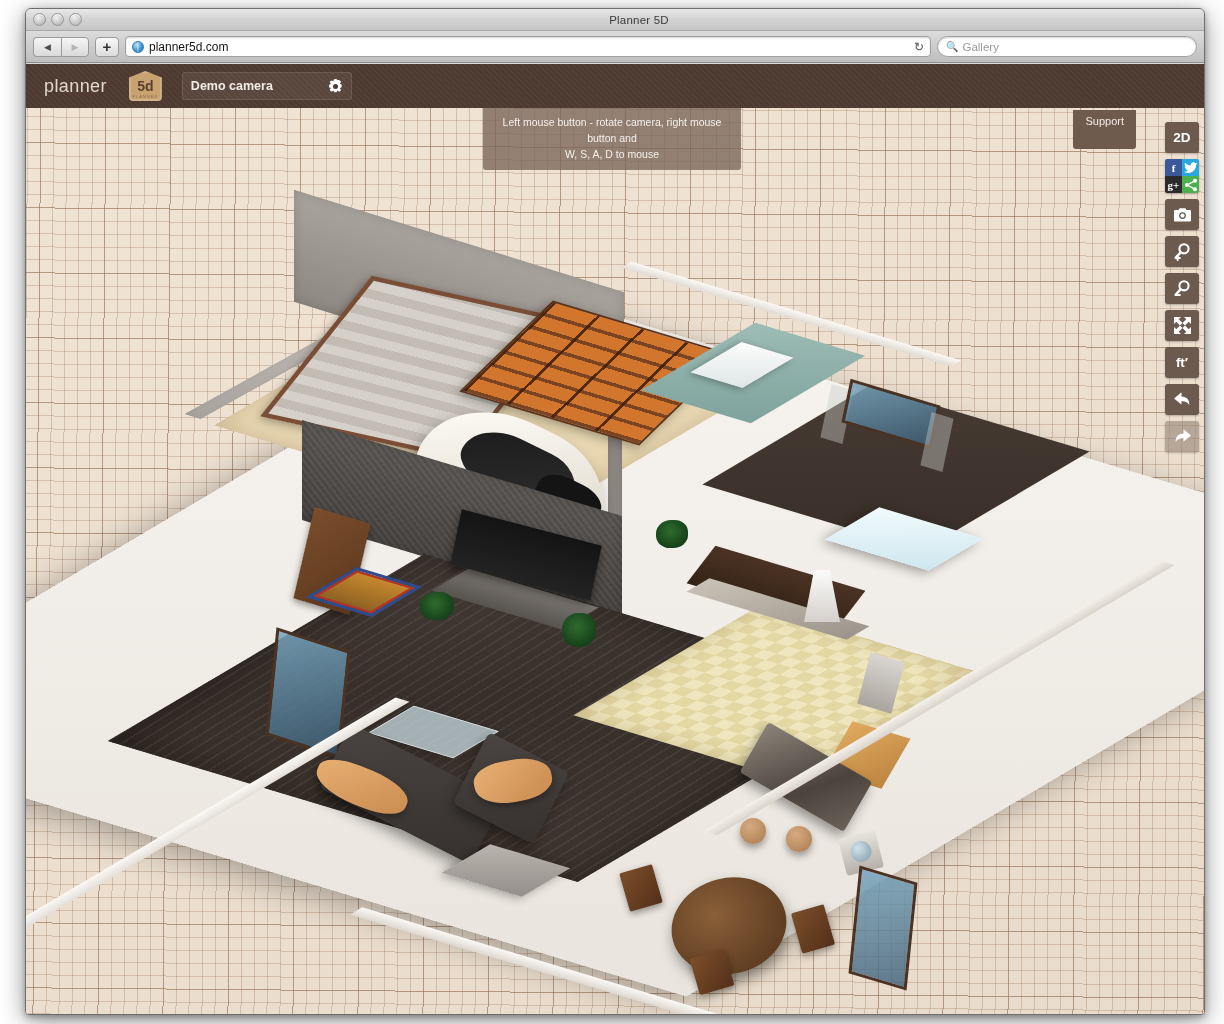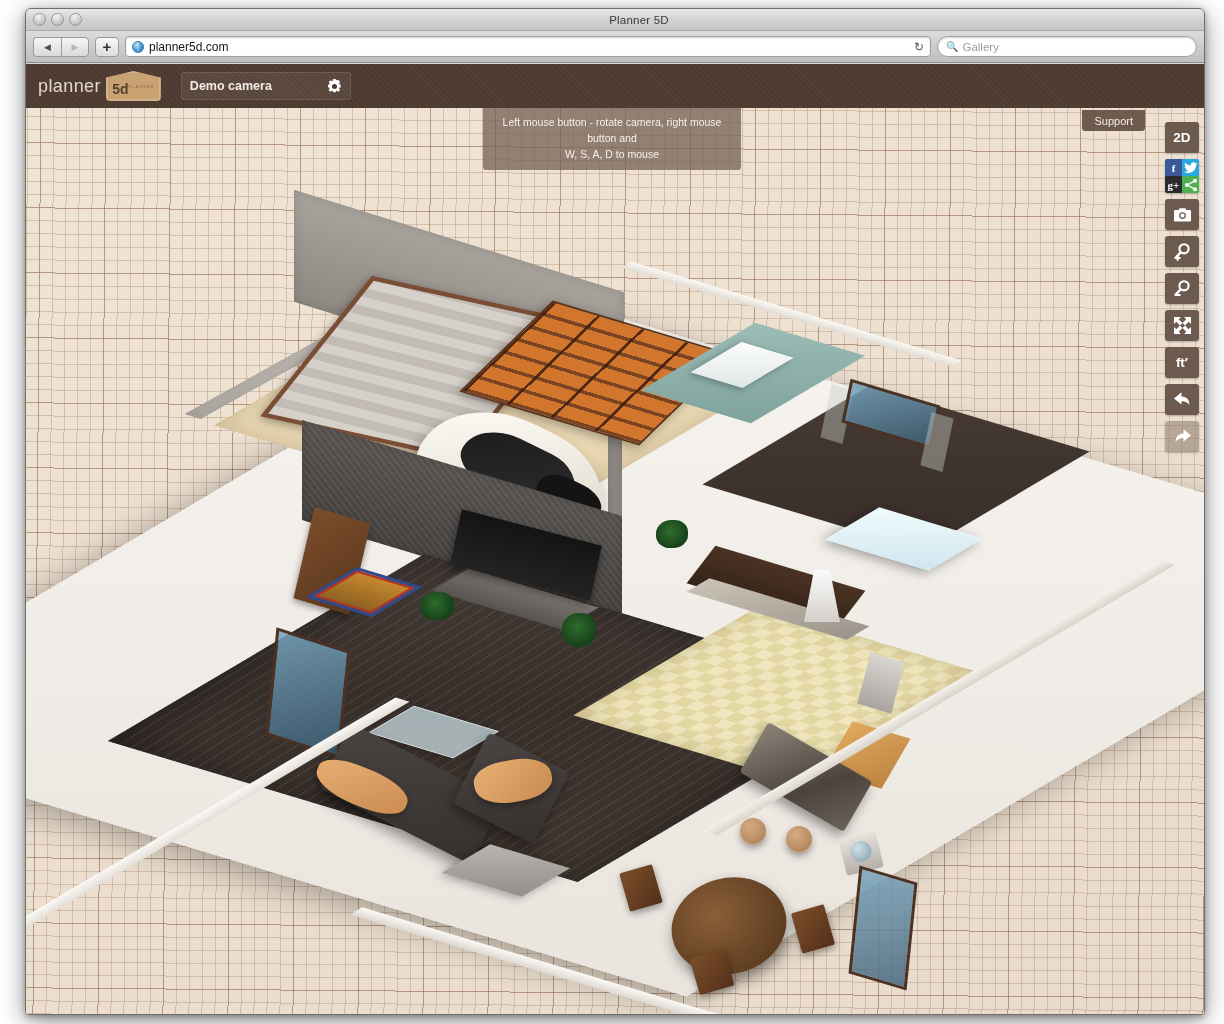--- a/index.html
+++ b/index.html
@@ -111,29 +111,29 @@
 
   
   .app-header {
     height: 44px;
     background:
       repeating-linear-gradient(45deg, rgba(255,255,255,.025) 0 2px, rgba(0,0,0,.025) 2px 4px),
       #4e3a30;
     display: flex; align-items: center;
     position: relative; z-index: 30;
   }
-  .logo-wrap { display:flex; align-items:center; padding-left: 12px; gap: 5px; }
+  .logo-wrap { display:flex; align-items:center; padding-left: 18px; gap: 22px; }
   .logo-word { font-size: 18px; color: #e3d8cd; letter-spacing: .4px; }
   .logo-badge {
-    width: 55px; height: 30px; position: relative;
+    width: 33px; height: 30px; position: relative;
     background: #c8a271;
     border-radius: 4px;
     clip-path: polygon(50% 0%, 100% 22%, 100% 100%, 0% 100%, 0% 22%);
     display:flex; align-items:center; justify-content:center;
-    flex-direction: row;
+    flex-direction: column;
     box-shadow: inset 0 0 0 2px rgba(255,255,255,.18);
   }
   .logo-badge .bt { font-size: 14px; font-weight: bold; color: #5a4030; line-height: 1; margin-top: 5px;}
   .logo-badge .bs { font-size: 4px; color: #8a6a4d; letter-spacing: 1px; margin-top:1px;}
 
   .project-field {
     margin-left: 20px;
     width: 170px; height: 28px;
     background: rgba(255,255,255,0.07);
     border: 1px solid rgba(255,255,255,0.10);
@@ -216,23 +216,23 @@
   .tooltip-hint {
     position: absolute; left: 457px; top: 0px; width: 258px;
     background: rgba(120,100,88,.78);
     color: #f6f1ec; font-size: 10.5px; text-align: center;
     padding: 7px 8px 8px; line-height: 1.5;
     border-radius: 0 0 3px 3px;
     z-index: 22;
   }
 
   .support-tab {
-    position: absolute; right: 59px; top: 2px;
+    position: absolute; right: 68px; top: 2px;
     background: #6f5b4e; color: #f3ece6;
-    font-size: 11px; padding: 5px 12px 4px;
+    font-size: 11px; padding: 5px 12px 22px;
     border-radius: 0 0 3px 3px; z-index: 22;
   }
 
   
   .rail {
     position: absolute; right: 5px; top: 14px;
     width: 34px; display: flex; flex-direction: column; gap: 6px; z-index: 25;
   }
   .rail-btn {
     width: 34px; height: 31px; border-radius: 3px;

